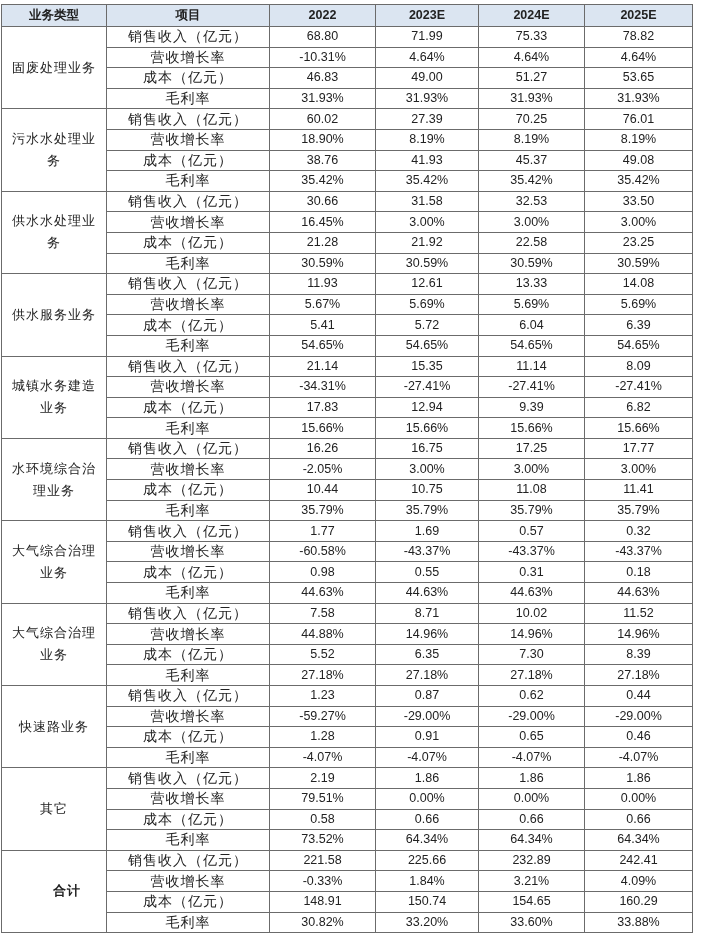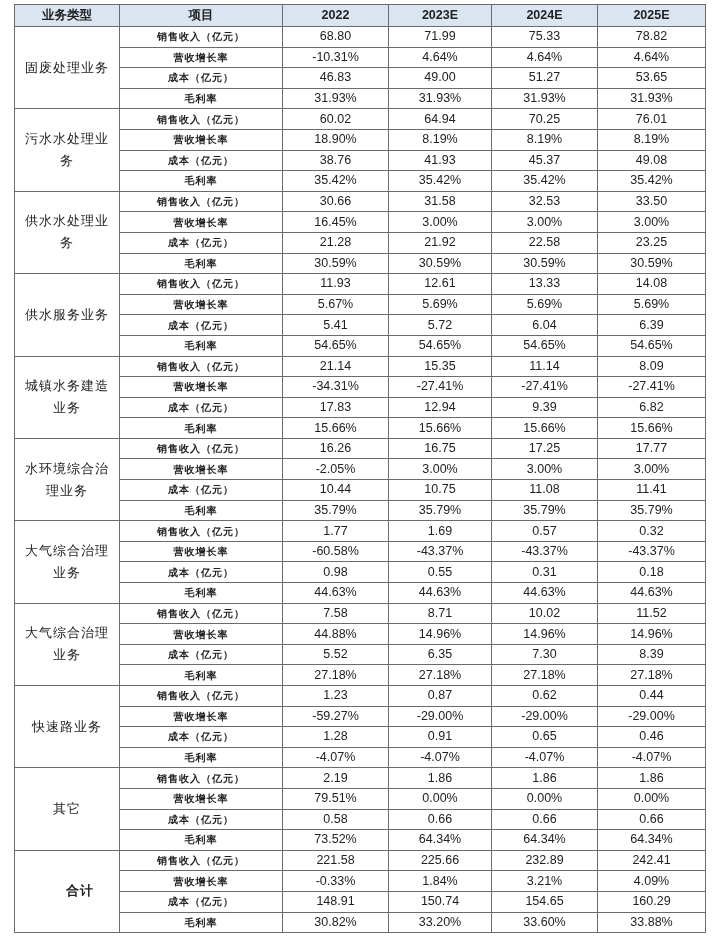--- a/index.html
+++ b/index.html
@@ -1,18 +1,18 @@
 <!DOCTYPE html>
 <html><head>
 <meta charset="utf-8">
 <style>
   html, body { margin: 0; padding: 0; background: #ffffff; }
   body { width: 717px; height: 944px; position: relative; overflow: hidden; }
   table.fin {
-    position: absolute; left: 14px; top: 4px;
+    position: absolute; left: 1px; top: 4px;
     width: 691px;
     border-collapse: collapse;
     font-family: "Liberation Sans", "DejaVu Sans", sans-serif;
     font-size: 12.5px; color: #222;
     table-layout: fixed;
   }
   table.fin th, table.fin td {
     border: 1px solid #6b6b6b;
     text-align: center;
     padding: 0;
@@ -28,21 +28,21 @@
   table.fin td.cat {
     font-family: "DejaVu Sans", sans-serif;
     font-size: 13px;
     white-space: normal;
     line-height: 22px;
     padding: 0 6px;
     letter-spacing: 1px;
     margin-top: 24px;
   }
   table.fin td.cat.bold { font-weight: bold; padding-left: 32px; }
-  table.fin td.item { font-family: "DejaVu Sans", sans-serif; font-size: 10px; letter-spacing: 1px; font-weight: bold; }
+  table.fin td.item { font-family: "DejaVu Sans", sans-serif; font-size: 14px; letter-spacing: 1px; }
   col.c0 { width: 105px; } col.c1 { width: 163px; }
   col.c2 { width: 106px; } col.c3 { width: 103px; }
   col.c4 { width: 106px; } col.c5 { width: 108px; }
 </style>
 </head>
 <body>
 
 <table class="fin">
   <colgroup>
       <col class="c0">
@@ -89,21 +89,21 @@
         <td class="item">毛利率</td>
         <td>31.93%</td>
         <td>31.93%</td>
         <td>31.93%</td>
         <td>31.93%</td>
       </tr>
       <tr>
         <td rowspan="4" class="cat">污水水处理业务</td>
         <td class="item">销售收入（亿元）</td>
         <td>60.02</td>
-        <td>64.94</td>
+        <td>27.39</td>
         <td>70.25</td>
         <td>76.01</td>
       </tr>
       <tr>
         <td class="item">营收增长率</td>
         <td>18.90%</td>
         <td>8.19%</td>
         <td>8.19%</td>
         <td>8.19%</td>
       </tr>

